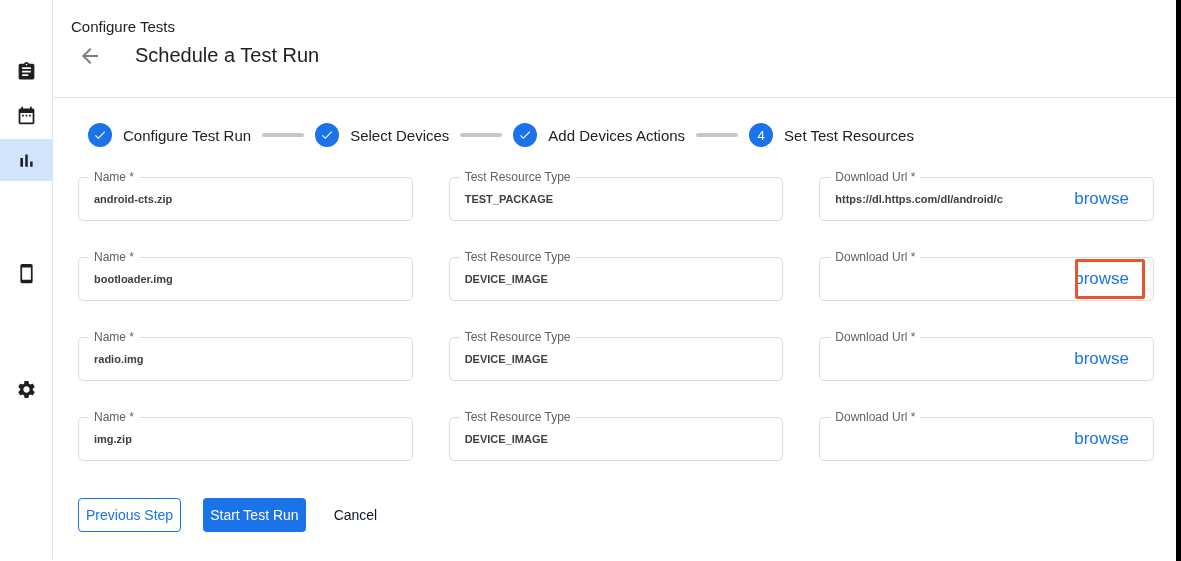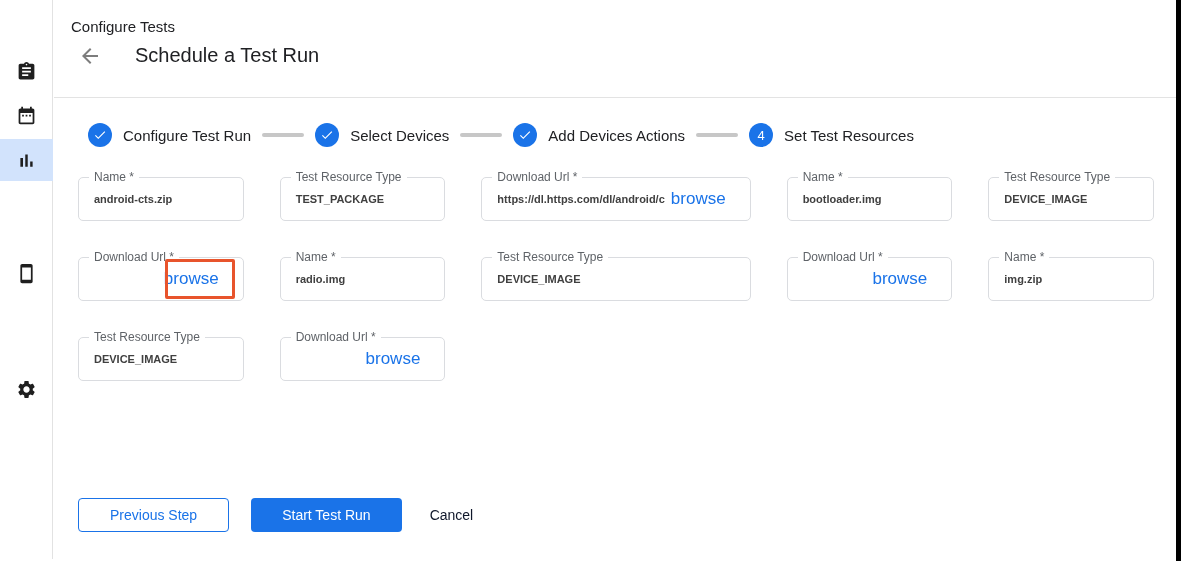--- a/index.html
+++ b/index.html
@@ -40,21 +40,21 @@
     display:flex; align-items:center; justify-content:center; flex:none;
   }
   .step-circle svg { width:14px; height:14px; fill:#fff; }
   .step-num { color:#fff; font-size:13px; font-weight:500; }
   .step-label { margin-left:11px; font-size:15px; color:#202124; white-space:nowrap; }
   .connector { width:42px; height:4px; border-radius:2px; background:#c7c7c7; margin:0 11px; flex:none; }
 
   
   .form-grid {
     position:absolute; left:78px; top:177px; width:1076px;
-    display:grid; grid-template-columns:repeat(5, 1fr);
+    display:grid; grid-template-columns:repeat(3, 1fr);
     column-gap:22px; row-gap:32px;gap:36px;
   }
   .field {
     position:relative; height:44px; background:#fff;
     border:1px solid #dadce0; border-radius:5px;
     display:flex; align-items:center; cursor:text;
   }
   .flabel {
     position:absolute; top:-8px; left:10px; background:#fff;
     padding:0 5px; font-size:12px; color:#5f6368; white-space:nowrap;
@@ -71,21 +71,21 @@
     position:absolute; top:1px; right:8px; width:70px; height:40px;
     border:3px solid #e8542c; border-radius:2px; pointer-events:none;
   }
 
   
   .actions { position:absolute; left:78px; top:498px; display:flex; align-items:center; }
   .btn {
     height:34px; border-radius:4px; font-size:14px; font-weight:500;
     font-family:"Liberation Sans", sans-serif;
     display:inline-flex; align-items:center; justify-content:center;
-    padding:0 31px; cursor:pointer; border:none; background:none;
+    padding:0 7px; cursor:pointer; border:none; background:none;
   }
   .btn-outline { border:1px solid #1a73e8; color:#1a73e8; background:#fff; margin-right:22px; }
   .btn-filled { background:#1a73e8; color:#fff; margin-right:12px; }
   .btn-text { color:#0f172a; padding:0 16px;text-align:right; }
 </style>
 </head>
 <body>
 
 <div class="sidebar">
   <div class="side-item" style="top:50px;">

